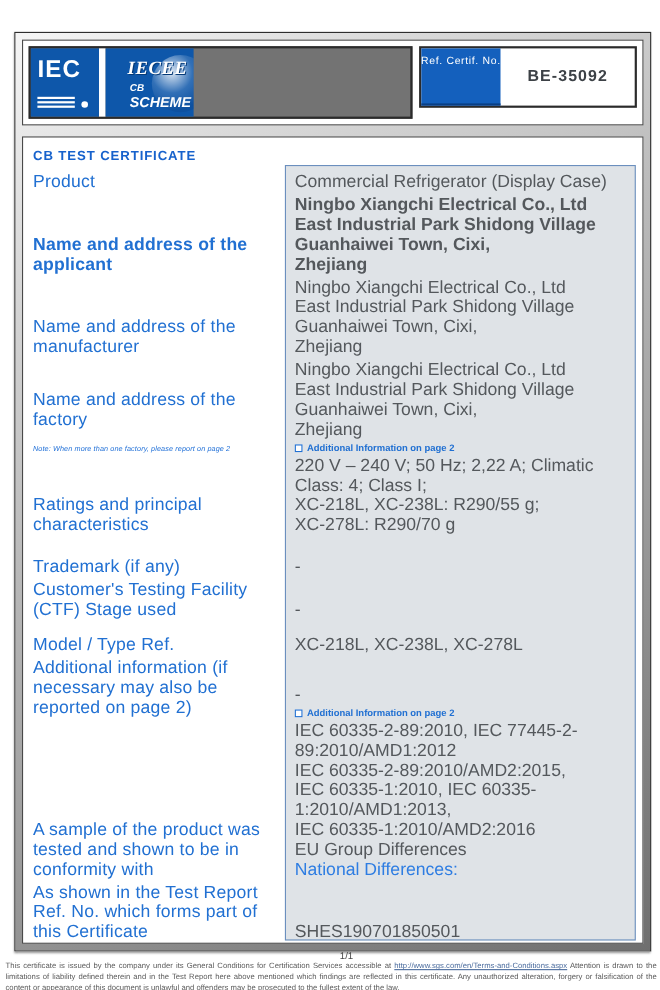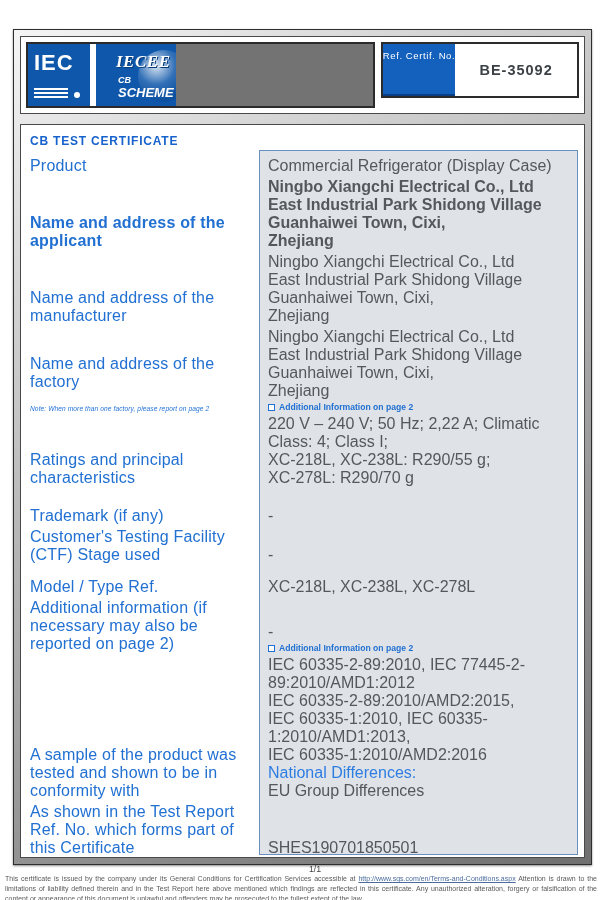--- a/index.html
+++ b/index.html
@@ -194,22 +194,22 @@
           </div>
         </div>
 
         <div class="row r9">
           <div class="label">A sample of the product was tested and shown to be in conformity with</div>
           <div class="vwrap">
             <div class="vtext">IEC 60335-2-89:2010, IEC 77445-2-89:2010/AMD1:2012
 IEC 60335-2-89:2010/AMD2:2015,
 IEC 60335-1:2010, IEC 60335-1:2010/AMD1:2013,
 IEC 60335-1:2010/AMD2:2016</div>
+            <div class="vtext natdiff-value">EU Group Differences</div>
             <div class="vtext natdiff-label">National Differences:</div>
-            <div class="vtext natdiff-value">EU Group Differences</div>
           </div>
         </div>
 
         <div class="row r10">
           <div class="label">As shown in the Test Report Ref. No. which forms part of this Certificate</div>
           <div class="vwrap">
               <div class="vtext">SHES190701850501</div>
             </div>
         </div>
       </div>

